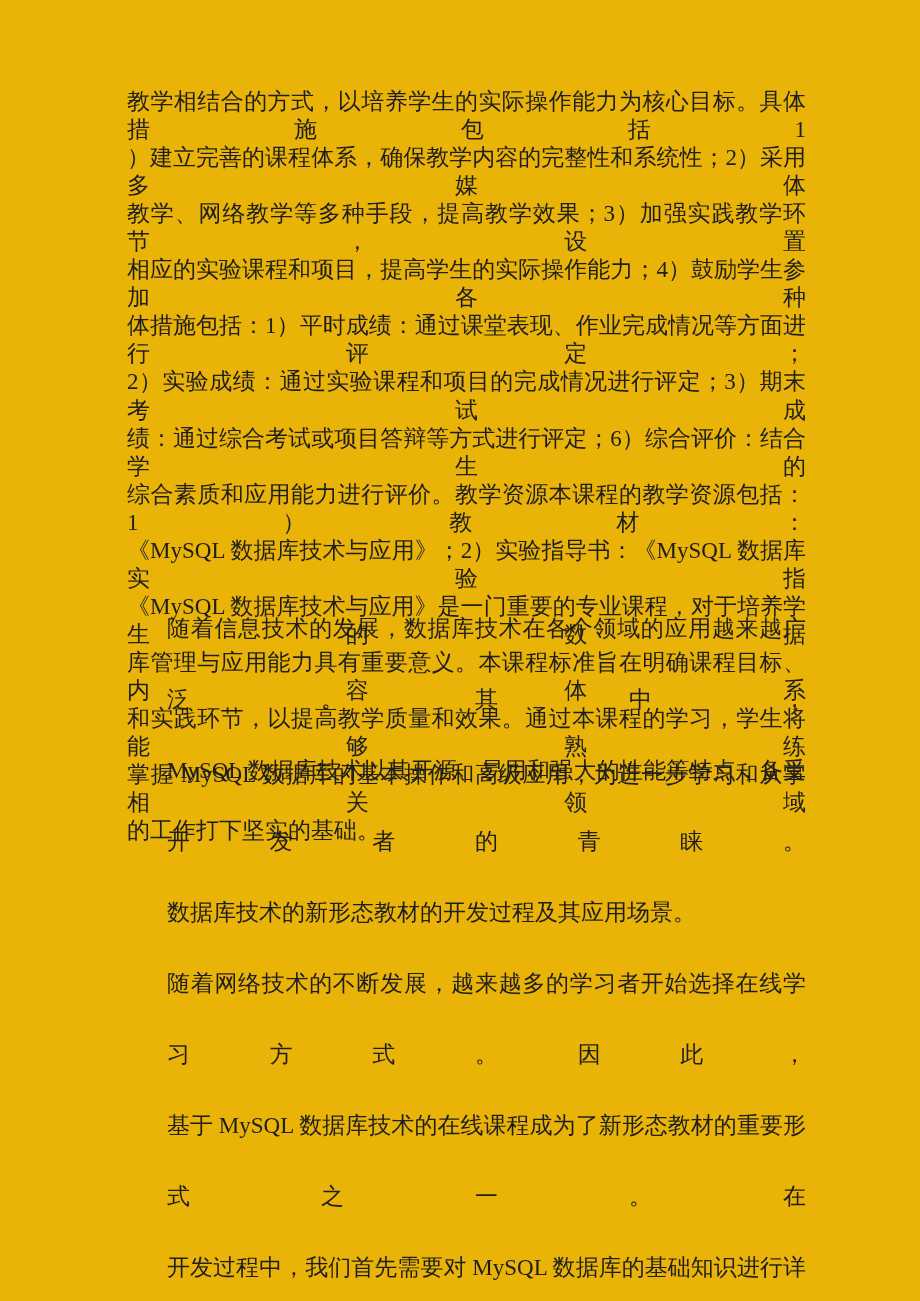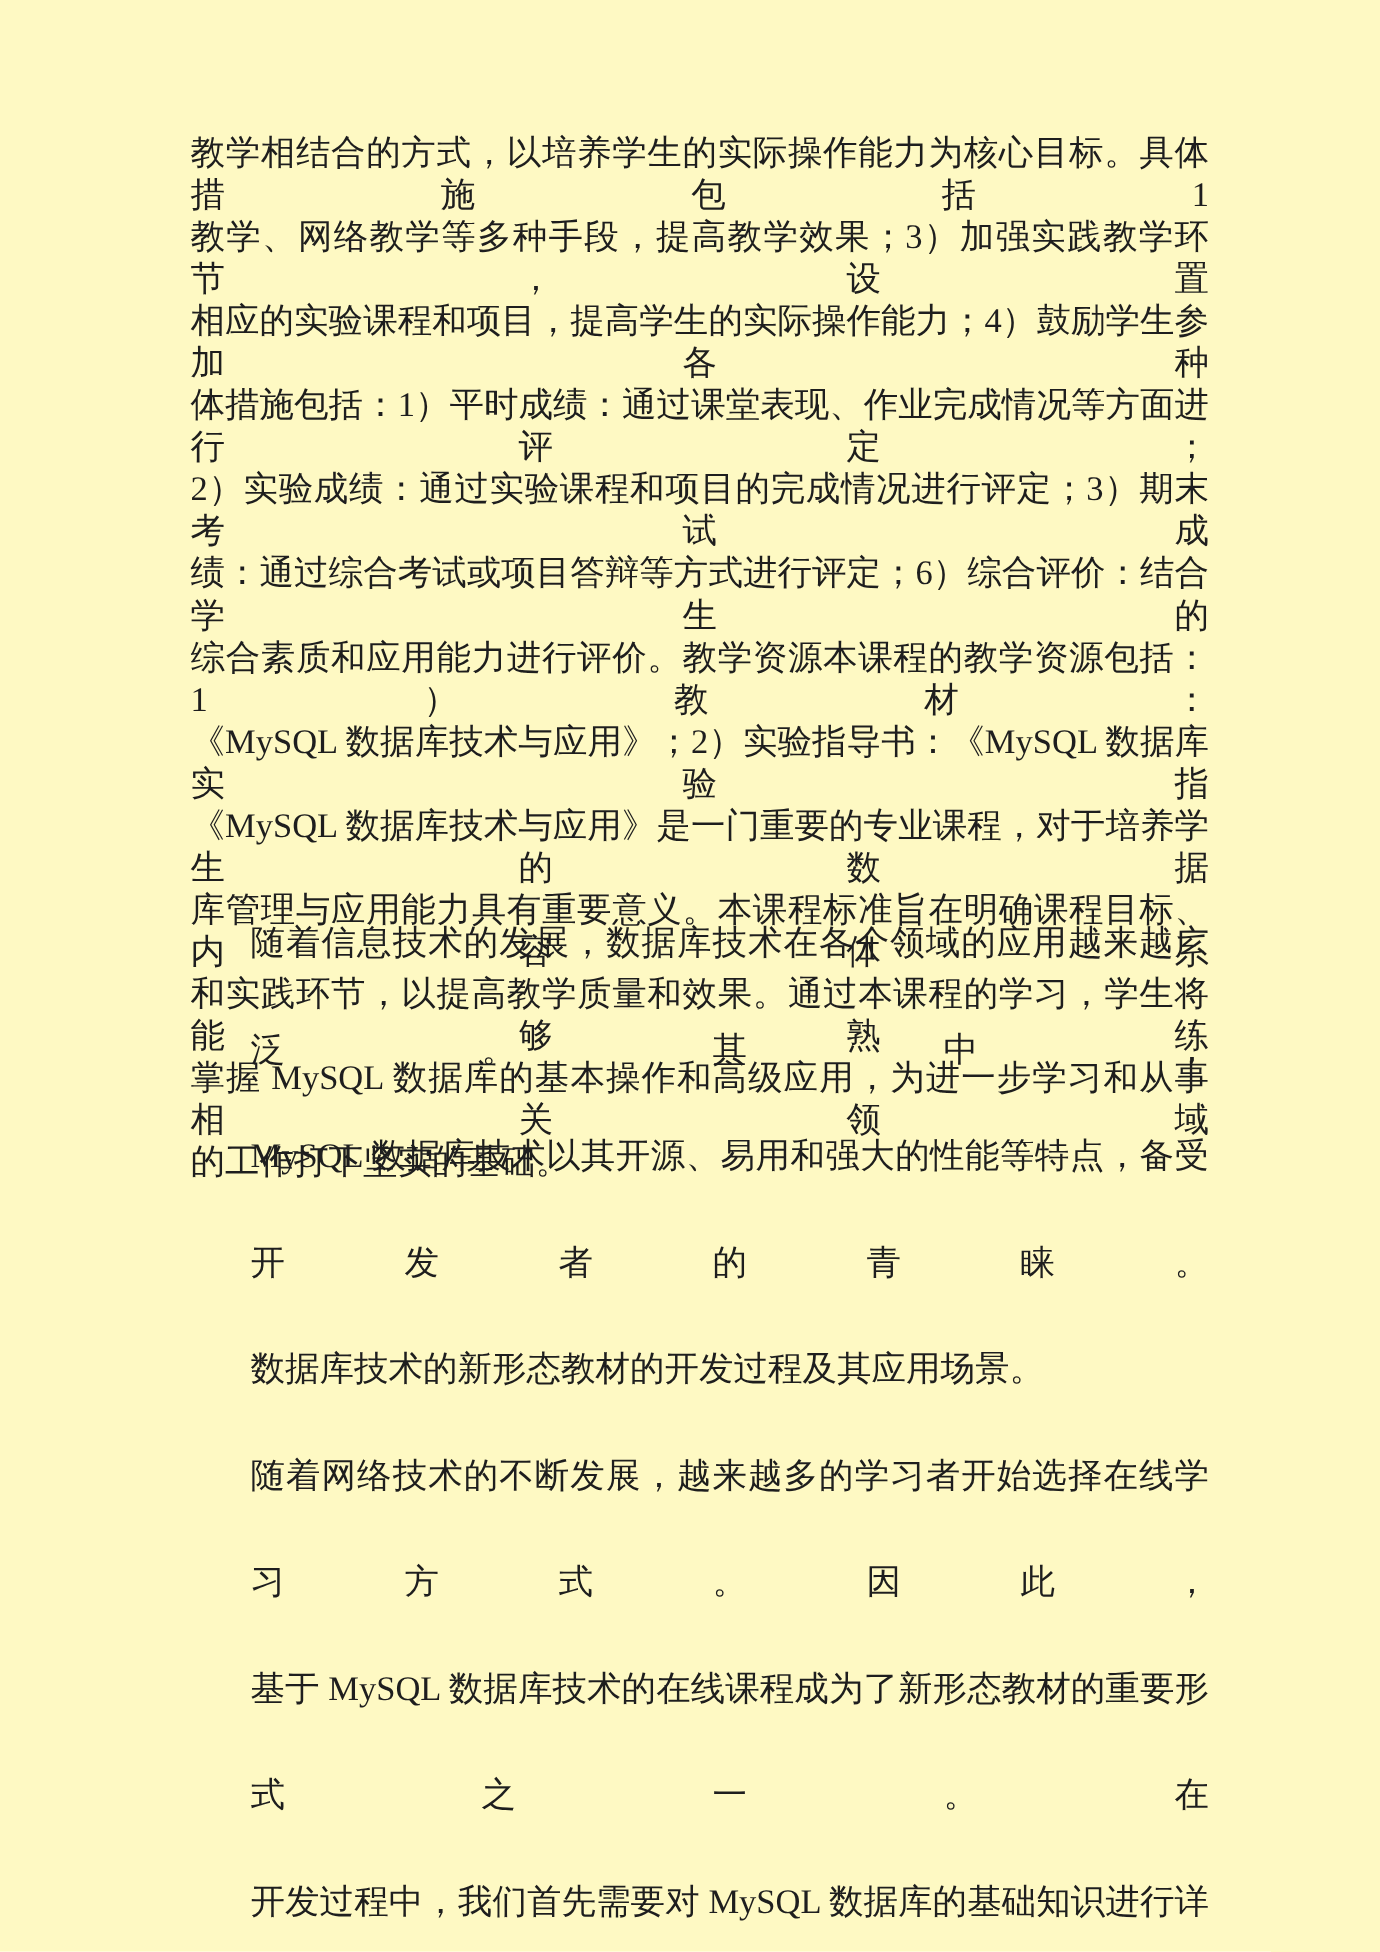--- a/index.html
+++ b/index.html
@@ -10,21 +10,21 @@
     width: 920px;
     height: 1301px;
     position: relative;
     background: #ffffff;
     overflow: hidden;
     font-family: "Liberation Serif", "DejaVu Serif", serif;
   }
   .doc-page {
     position: absolute;
     inset: 0;
-    background: #fef9c3;
+    background: #eab308;
   }
   .para {
     position: absolute;
     left: 127px;
     width: 679px;
     color: #1e1e1e;
     font-size: 23px;
     font-family: "Liberation Serif", "DejaVu Serif", serif;
   }
   .para.tight {
@@ -63,20 +63,21 @@
     text-align-last: left;
   }
 </style>
 </head>
 <body style="background: rgb(255, 255, 255);">
 
 <div class="doc-page">
 
   <div class="para tight" style="color: rgb(30, 30, 30);">
       <div class="text-line">教学相结合的方式，以培养学生的实际操作能力为核心目标。具体措施包括1</div>
+      <div class="text-line">）建立完善的课程体系，确保教学内容的完整性和系统性；2）采用多媒体</div>
       <div class="text-line">教学、网络教学等多种手段，提高教学效果；3）加强实践教学环节，设置</div>
       <div class="text-line">相应的实验课程和项目，提高学生的实际操作能力；4）鼓励学生参加各种</div>
       <div class="text-line">体措施包括：1）平时成绩：通过课堂表现、作业完成情况等方面进行评定；</div>
       <div class="text-line">2）实验成绩：通过实验课程和项目的完成情况进行评定；3）期末考试成</div>
       <div class="text-line">绩：通过综合考试或项目答辩等方式进行评定；6）综合评价：结合学生的</div>
       <div class="text-line">综合素质和应用能力进行评价。教学资源本课程的教学资源包括：1）教材：</div>
       <div class="text-line">《MySQL 数据库技术与应用》；2）实验指导书：《MySQL 数据库实验指</div>
       <div class="text-line">《MySQL 数据库技术与应用》是一门重要的专业课程，对于培养学生的数据</div>
       <div class="text-line">库管理与应用能力具有重要意义。本课程标准旨在明确课程目标、内容体系</div>
       <div class="text-line">和实践环节，以提高教学质量和效果。通过本课程的学习，学生将能够熟练</div>

